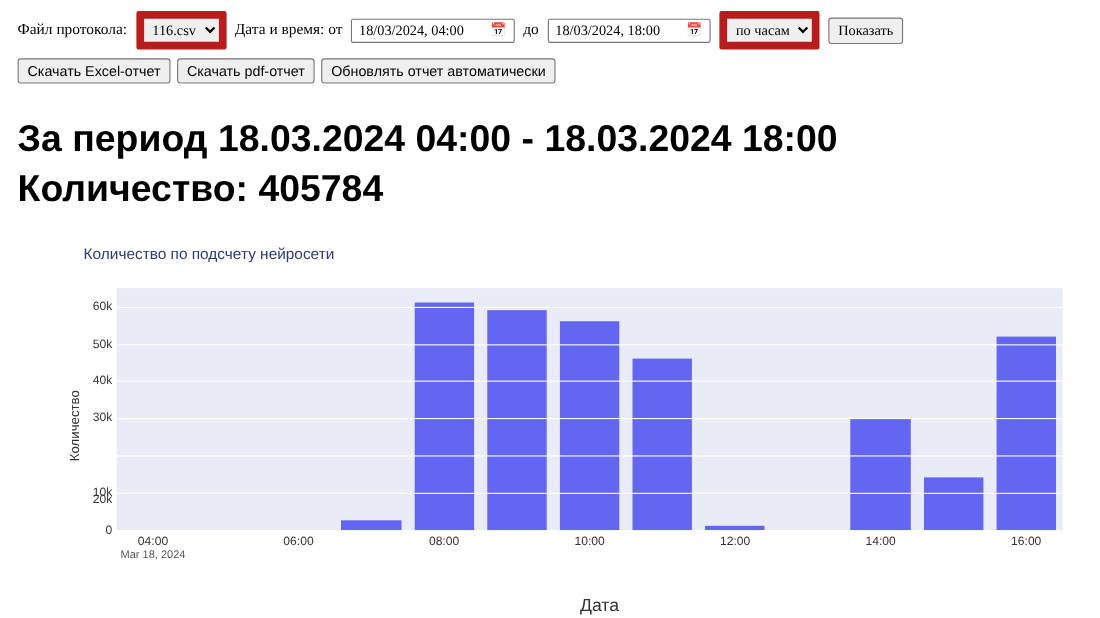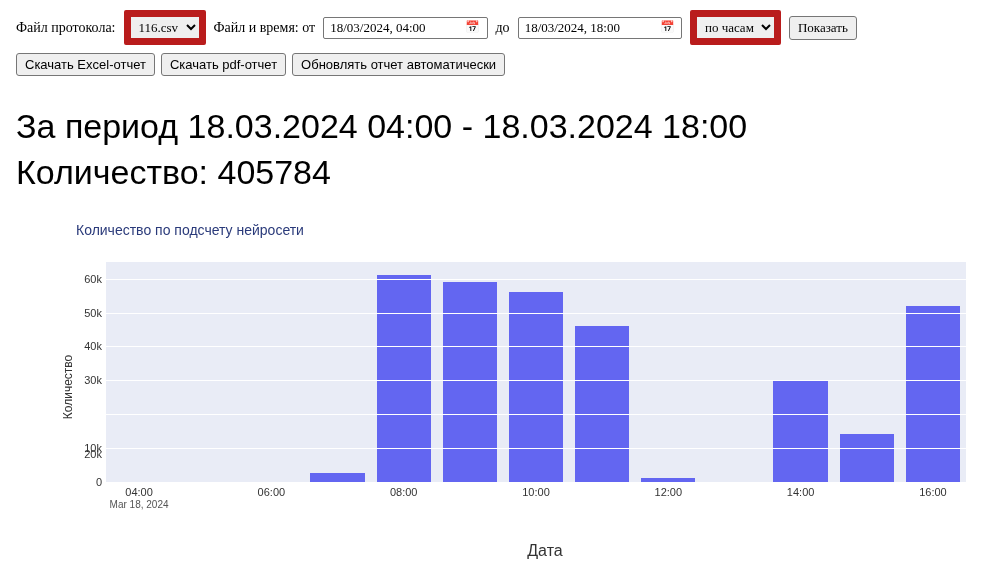--- a/index.html
+++ b/index.html
@@ -1,45 +1,45 @@
 <!DOCTYPE html>
 <html><head>
   <meta charset="utf-8">
   <style>
     * { box-sizing: border-box; margin: 0; padding: 0; }
     body { font-family: Arial, Helvetica, sans-serif; font-size: 14px; background: #fff; padding: 10px 16px; width: 1000px; }
     .controls-row { display: flex; align-items: center; gap: 8px; flex-wrap: wrap; margin-bottom: 8px; font-family: Liberation Serif, serif; }
     .controls-row label { font-size: 14px; }
     select, input[type="text"], .date-input { font-size: 13px; padding: 2px 4px; border: 7px solid #b91c1c; background: #efefef; border-radius: 2px; font-family: inherit; }
-    .date-input { display: inline-flex; align-items: center; gap: 40px; background: #fff; border: 1px solid #767676; padding: 2px 6px; }
+    .date-input { display: inline-flex; align-items: center; gap: 24px; background: #fff; border: 1px solid #767676; padding: 2px 6px; }
     .date-input .cal { font-size: 12px; }
     button { font-size: 13px; padding: 3px 8px; border: 1px solid #767676; background: #efefef; border-radius: 3px; cursor: pointer; font-family: inherit; }
     .buttons-row { display: flex; gap: 6px; margin-bottom: 20px; }
-    h1 { font-size: 34px; font-weight: 400; margin-top: 28px; line-height: 1.35; }
+    h1 { font-size: 34px; font-weight: 700; margin-top: 28px; line-height: 1.35; }
     .chart-wrap { margin-top: 26px; margin-left: 30px; }
     .chart-title { color: #2a3a7a; font-size: 14px; margin-left: 30px; margin-bottom: 24px; }
     .plot { position: relative; width: 920px; height: 250px; }
     .plot-area { position: absolute; left: 60px; top: 0; right: 0; bottom: 30px; background: #e9ecf6; }
     .ylabel { position: absolute; left: -10px; top: 50%; transform: translateY(-50%) rotate(-90deg); transform-origin: center; font-size: 12px; color: #333; }
     .xlabel { text-align: center; font-size: 16px; color: #333; margin-top: 30px; margin-left: 60px; }
     .ytick { position: absolute; left: 28px; font-size: 11px; color: #333; text-align: right; width: 28px; transform: translateY(-50%); }
     .gridline { position: absolute; left: 60px; right: 0; height: 1px; background: #fff; }
     .bar { position: absolute; background: #6366f1; bottom: 0; }
     .xtick { position: absolute; font-size: 11px; color: #333; transform: translateX(-50%); text-align: center; white-space: nowrap; }
     .xtick-sub { font-size: 10px; color: #555; }
   </style>
 </head>
 <body>
 
 <div class="controls-row">
   <label>Файл протокола:</label>
   <select>
     <option>116.csv</option>
   </select>
-  <label>Файл и время: от</label>
+  <label>Дата и время: от</label>
   <span class="date-input">
     <span>18/03/2024, 04:00</span>
     <span class="cal">📅</span>
   </span>
   <label>до</label>
   <span class="date-input">
     <span>18/03/2024, 18:00</span>
     <span class="cal">📅</span>
   </span>
   <select style="min-width:80px;">

